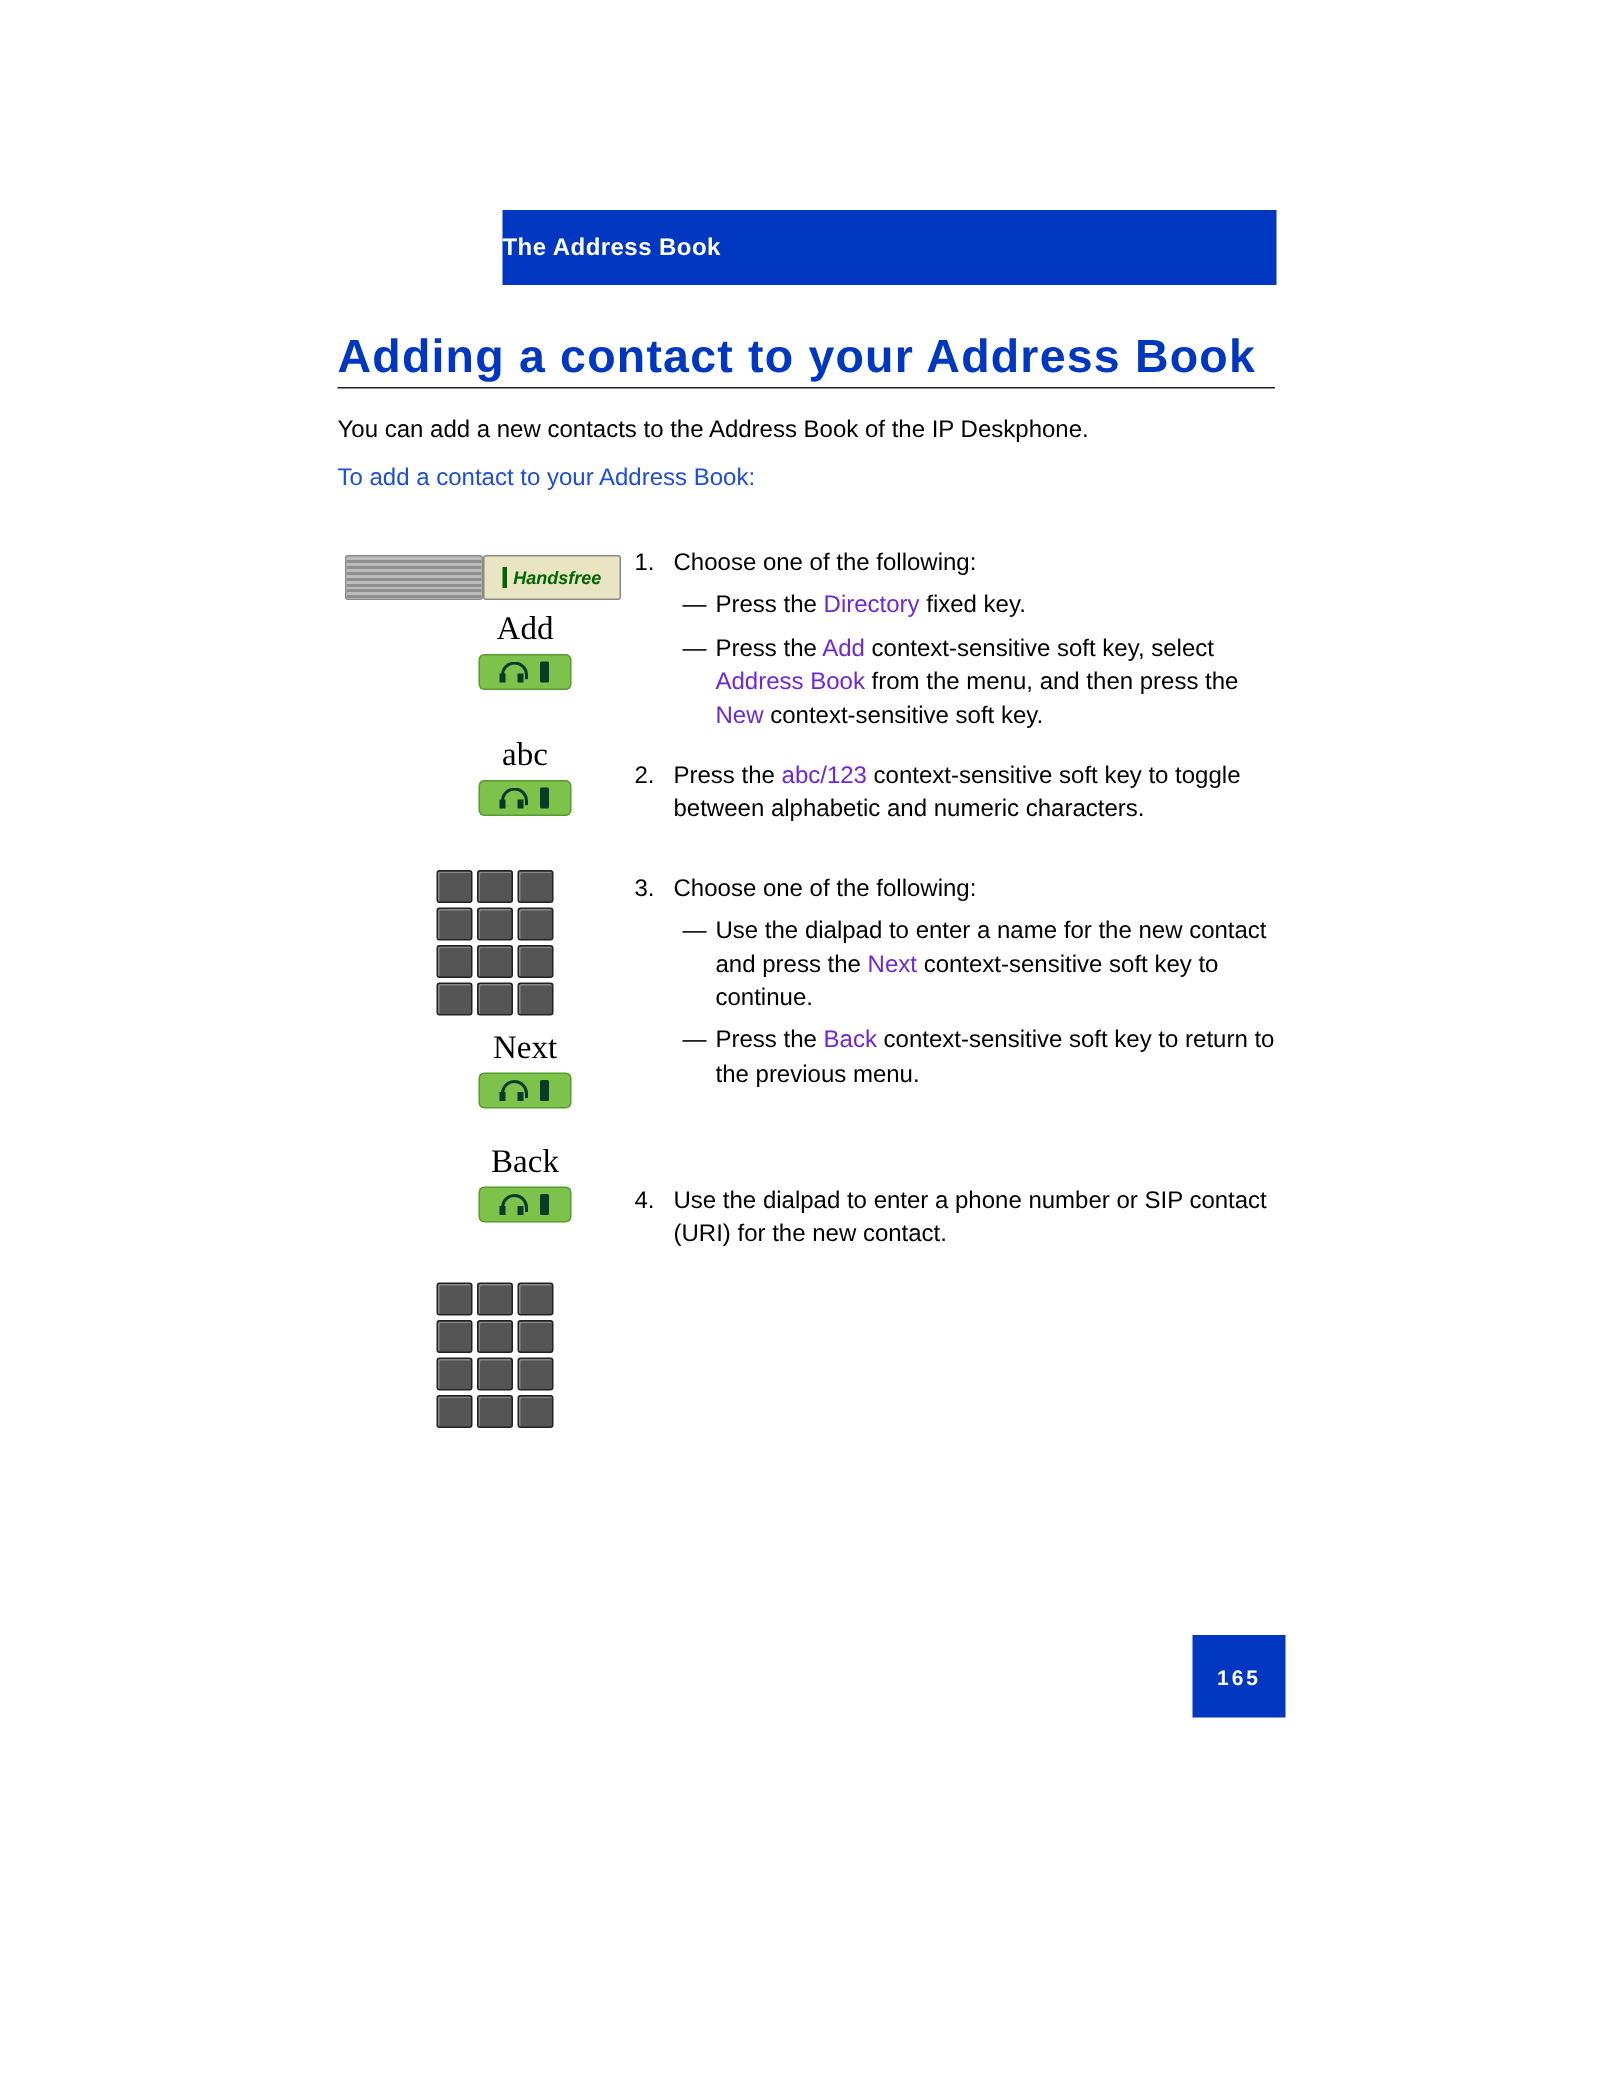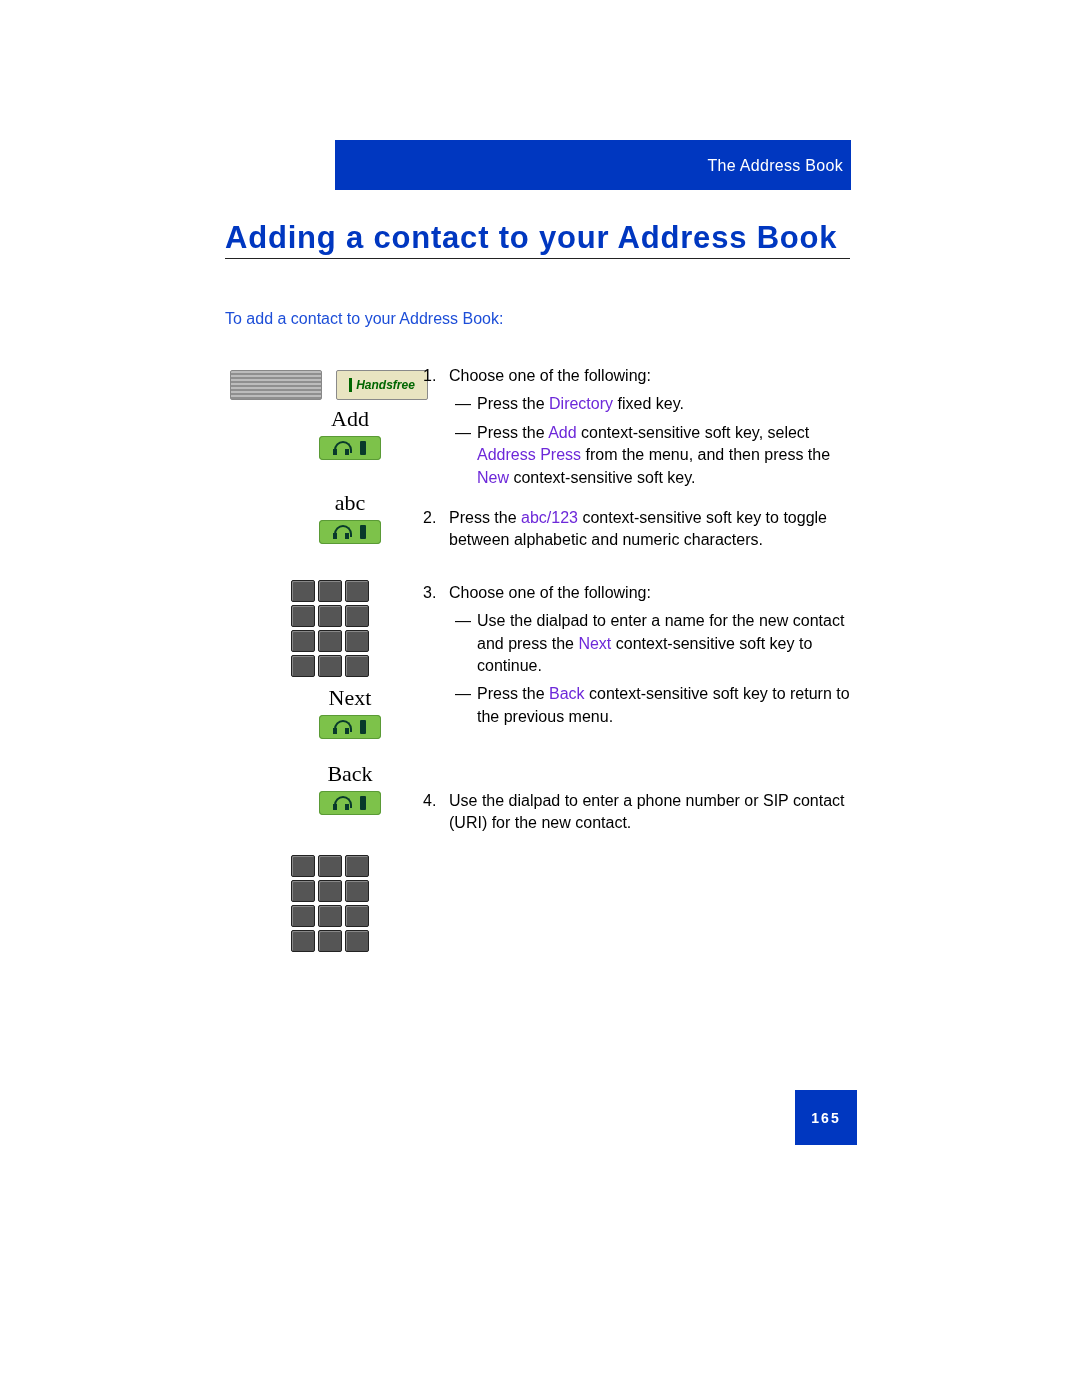--- a/index.html
+++ b/index.html
@@ -23,26 +23,24 @@
     height: 50px;
     background: #0037c0;
   }
   .chapter-title {
     position: absolute;
     left: 335px;
     top: 157px;
     width: 500px;
     color: #fff;
     font-size: 16px;
-    font-weight: normal;
-    text-align: right;
+    font-weight: bold;
     padding-right: 4px;
     box-sizing: border-box;
     letter-spacing: 0.3px;
-    margin-left: 12px;
   }
   .heading {
     position: absolute;
     left: 225px;
     top: 220px;
     color: #0037c0;
     font-size: 31px;
     font-weight: bold;
     letter-spacing: 0.8px;
   }
@@ -74,21 +72,21 @@
   
   .left-col {
     position: absolute;
     left: 230px;
     top: 370px;
     width: 200px;
   }
   .key-row {
     display: flex;
     align-items: center;
-    gap: 14px;
+    gap: 0;
     margin-bottom: 6px;
   }
   .grille {
     width: 90px;
     height: 28px;
     background: repeating-linear-gradient(
       to bottom,
       #bcbcbc 0px, #bcbcbc 2px,
       #8f8f8f 2px, #8f8f8f 4px
     );
@@ -200,20 +198,23 @@
 <body>
 
 <div class="page">
 
   <div class="blue-bar"></div>
   <div class="chapter-title">The Address Book</div>
 
   <div class="heading">Adding a contact to your Address Book</div>
   <div class="heading-rule"></div>
 
+  <div class="intro">
+    <p>You can add a new contacts to the Address Book of the IP Deskphone.</p>
+  </div>
   <div class="lead">To add a contact to your Address Book:</div>
 
   <div class="left-col">
 
     <div class="key-row">
       <div class="grille"></div>
       <div class="handsfree">
         <span class="bar"></span>
           <span>Handsfree</span>
       </div>
@@ -292,21 +293,21 @@
         <div>Choose one of the following:</div>
         <div class="sub">
           <div class="dash">—</div>
           <div class="txt">
             <span>Press the </span><span class="link">Directory</span><span>  fixed key.</span>
           </div>
         </div>
         <div class="sub">
           <div class="dash">—</div>
           <div class="txt">
-            <span>Press the </span><span class="link">Add</span><span> context-sensitive soft key, select </span><span class="link">Address Press</span><span>  from the menu, and then press the </span><span class="link">New</span><span> context-sensitive soft key.</span>
+            <span>Press the </span><span class="link">Add</span><span> context-sensitive soft key, select </span><span class="link">Address Book</span><span>  from the menu, and then press the </span><span class="link">New</span><span> context-sensitive soft key.</span>
           </div>
         </div>
       </div>
     </div>
 
     <div class="step" style="margin-top:18px;">
       <div class="num">2.</div>
       <div class="body">
         <span>Press the </span><span class="link">abc/123</span><span> context-sensitive soft key to toggle between alphabetic and numeric characters.</span>
       </div>

